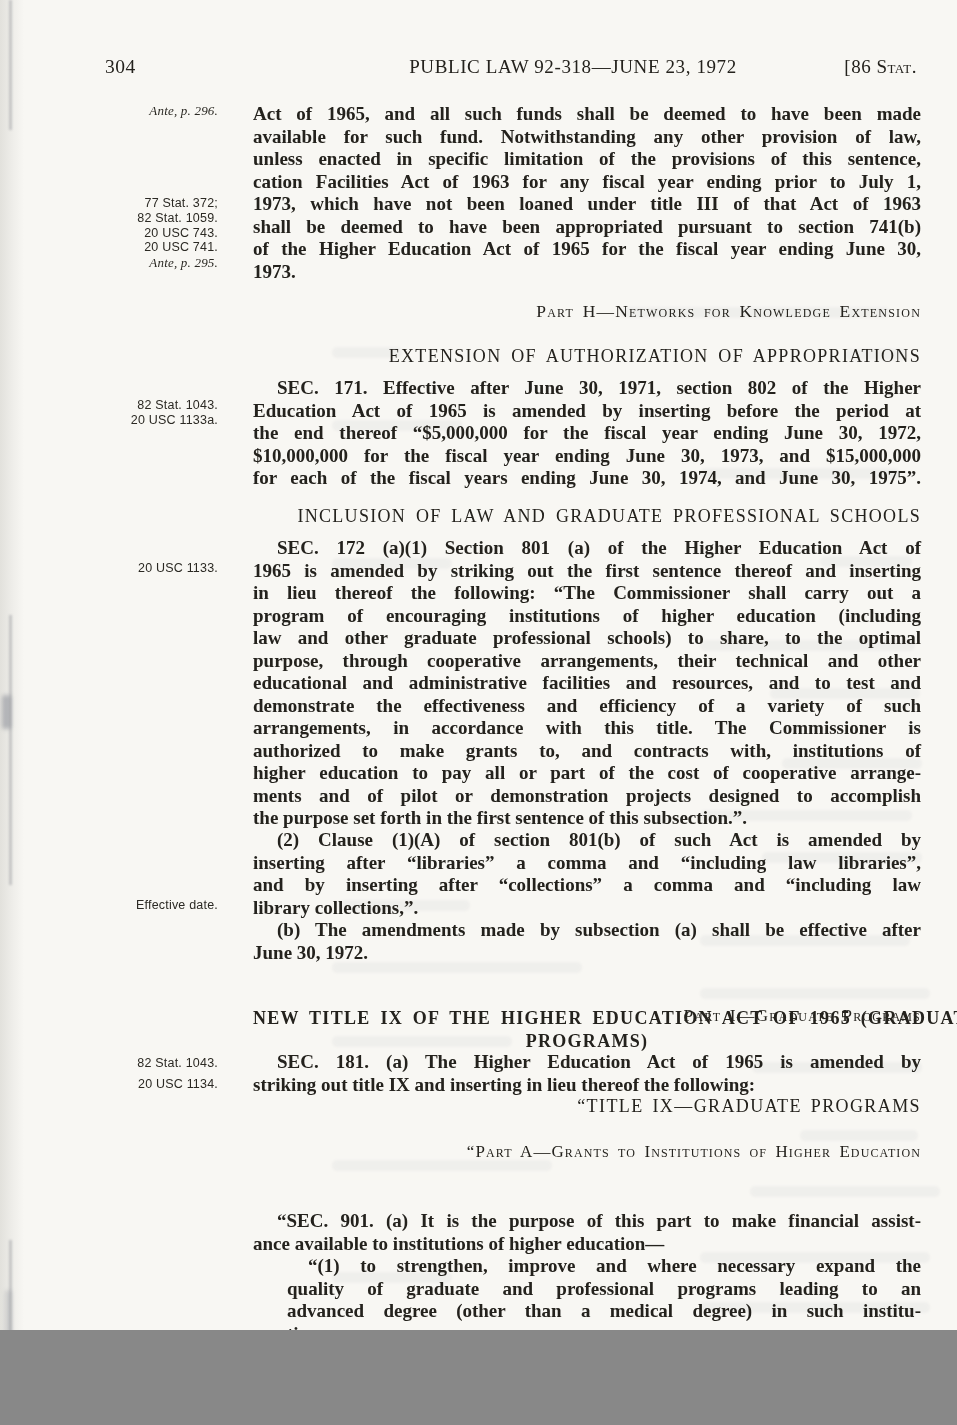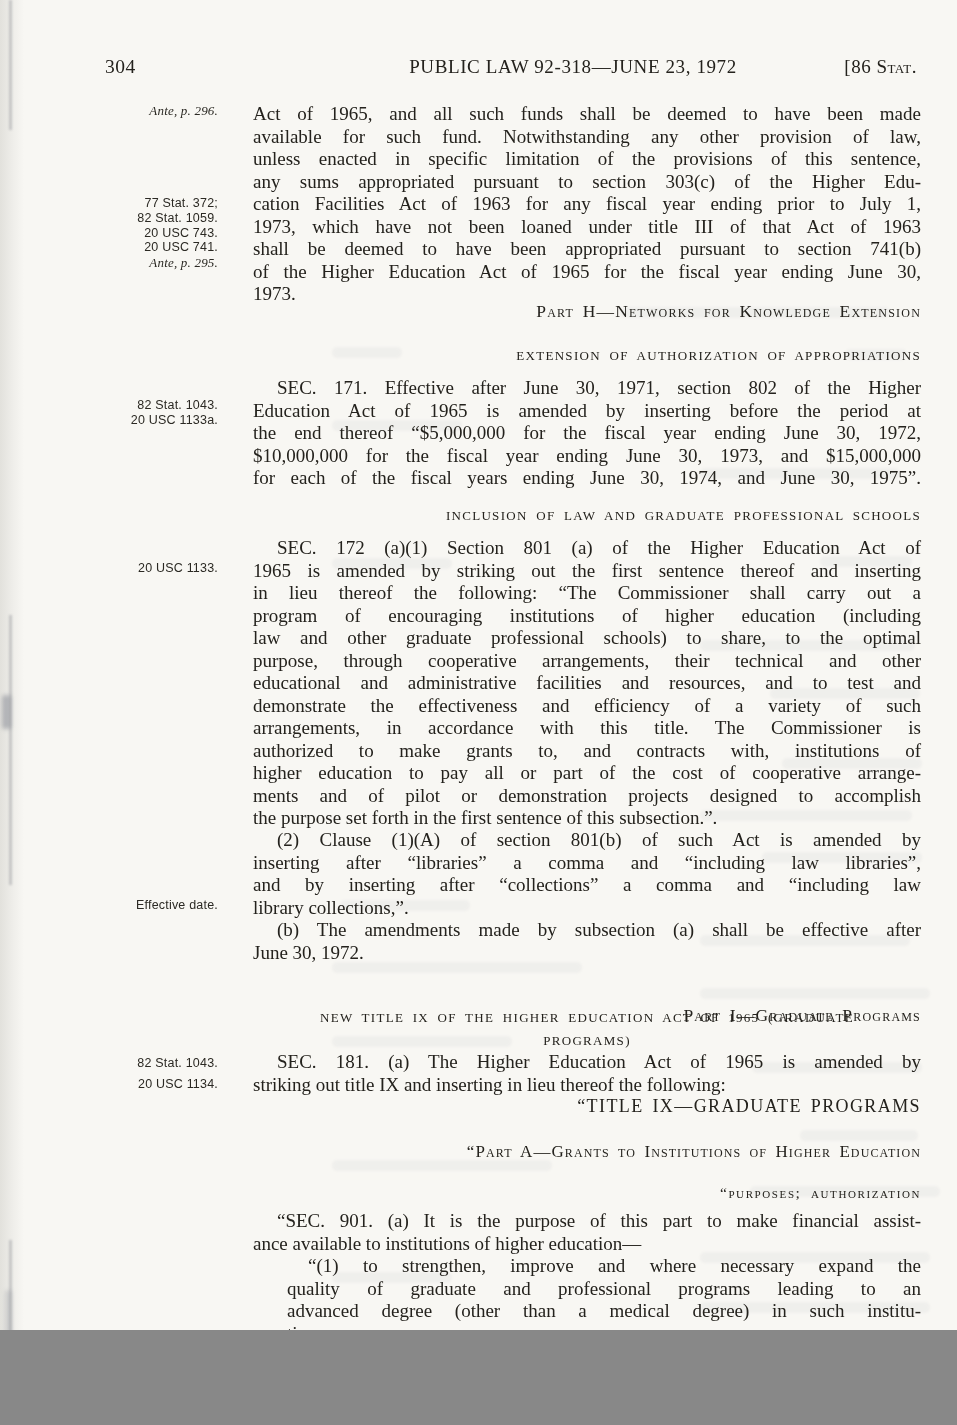--- a/index.html
+++ b/index.html
@@ -25,30 +25,30 @@
   .header-title{position:absolute;left:253px;top:56px;width:640px;text-align:center;font-size:19px;letter-spacing:.6px;}
   .header-stat{position:absolute;right:40px;top:56px;font-size:19px;font-variant:small-caps;letter-spacing:.5px;}
 
   .mnote{position:absolute;left:40px;width:178px;text-align:right;
     font-family:"Liberation Sans","DejaVu Sans",sans-serif;
     font-size:12.5px;line-height:14px;color:#2b2923;letter-spacing:.2px;}
   .mnote.ital{font-style:italic;font-family:"Liberation Serif",serif;font-size:13px;}
 
   .block{position:absolute;left:253px;width:668px;}
   .para{font-size:19px;line-height:22.5px;}
-  .tline{text-align:justify;text-align-last:justify;white-space:nowrap;}
+  .tline{text-align:justify;text-align-last:justify;white-space:nowrap;font-weight:bold;}
   .tline.last{text-align-last:left;}
   .centerlines .tline{text-align:center;text-align-last:center;white-space:nowrap;}
   .indent-first .tline:first-child{text-indent:24px;}
   .item{padding-left:34px;width:634px;}
   .item .tline:first-child{text-indent:21px;}
 
   .heading{text-align:right;}
   .partheading{font-variant:small-caps;font-size:17.5px;letter-spacing:1.2px;word-spacing:3px;}
-  .subheading{font-size:13px;letter-spacing:1.3px;word-spacing:4px;line-height:22.5px;}
+  .subheading{font-size:18px;letter-spacing:1.3px;word-spacing:4px;line-height:22.5px;}
   .title9{font-size:18px;letter-spacing:1.4px;word-spacing:3px;}
   .partA{font-variant:small-caps;font-size:17px;letter-spacing:1.1px;word-spacing:3px;}
   .purposes{font-variant:small-caps;font-size:15.5px;letter-spacing:1.6px;word-spacing:4px;}
 </style>
 </head>
 <body>
 
 <div class="page">
 
   <div class="gutter"></div>
@@ -101,21 +101,20 @@
     <div class="mnote" style="top:413px">20 USC 1133a.</div>
     <div class="mnote" style="top:561px">20 USC 1133.</div>
     <div class="mnote" style="top:898px">Effective date.</div>
     <div class="mnote" style="top:1056px">82 Stat. 1043.</div>
     <div class="mnote" style="top:1077px">20 USC 1134.</div>
 
     <div class="block para" style="top:103px">
         <div class="tline">Act of 1965, and all such funds shall be deemed to have been made</div>
         <div class="tline">available for such fund. Notwithstanding any other provision of law,</div>
         <div class="tline">unless enacted in specific limitation of the provisions of this sentence,</div>
-        <div class="tline">any sums appropriated pursuant to section 303(c) of the Higher Edu-</div>
         <div class="tline">cation Facilities Act of 1963 for any fiscal year ending prior to July 1,</div>
         <div class="tline">1973, which have not been loaned under title III of that Act of 1963</div>
         <div class="tline">shall be deemed to have been appropriated pursuant to section 741(b)</div>
         <div class="tline">of the Higher Education Act of 1965 for the fiscal year ending June 30,</div>
         <div class="tline last">1973.</div>
       </div>
 
     <div class="block heading partheading" style="top:301px">Part H—Networks for Knowledge Extension</div>
 
     <div class="block heading subheading" style="top:345px">EXTENSION OF AUTHORIZATION OF APPROPRIATIONS</div>
@@ -167,21 +166,20 @@
 
     <div class="block para indent-first" style="top:1051px">
         <div class="tline">SEC. 181. (a) The Higher Education Act of 1965 is amended by</div>
         <div class="tline last">striking out title IX and inserting in lieu thereof the following:</div>
       </div>
 
     <div class="block heading title9" style="top:1096px">“TITLE IX—GRADUATE PROGRAMS</div>
 
     <div class="block heading partA" style="top:1142px">“Part A—Grants to Institutions of Higher Education</div>
 
-    <div class="block heading purposes" style="top:1184px">“purposes; authorization</div>
 
     <div class="block para indent-first" style="top:1210px">
         <div class="tline">“SEC. 901. (a) It is the purpose of this part to make financial assist-</div>
         <div class="tline last">ance available to institutions of higher education—</div>
       </div>
 
     <div class="block para item" style="top:1255px">
         <div class="tline">“(1) to strengthen, improve and where necessary expand the</div>
         <div class="tline">quality of graduate and professional programs leading to an</div>
         <div class="tline">advanced degree (other than a medical degree) in such institu-</div>

